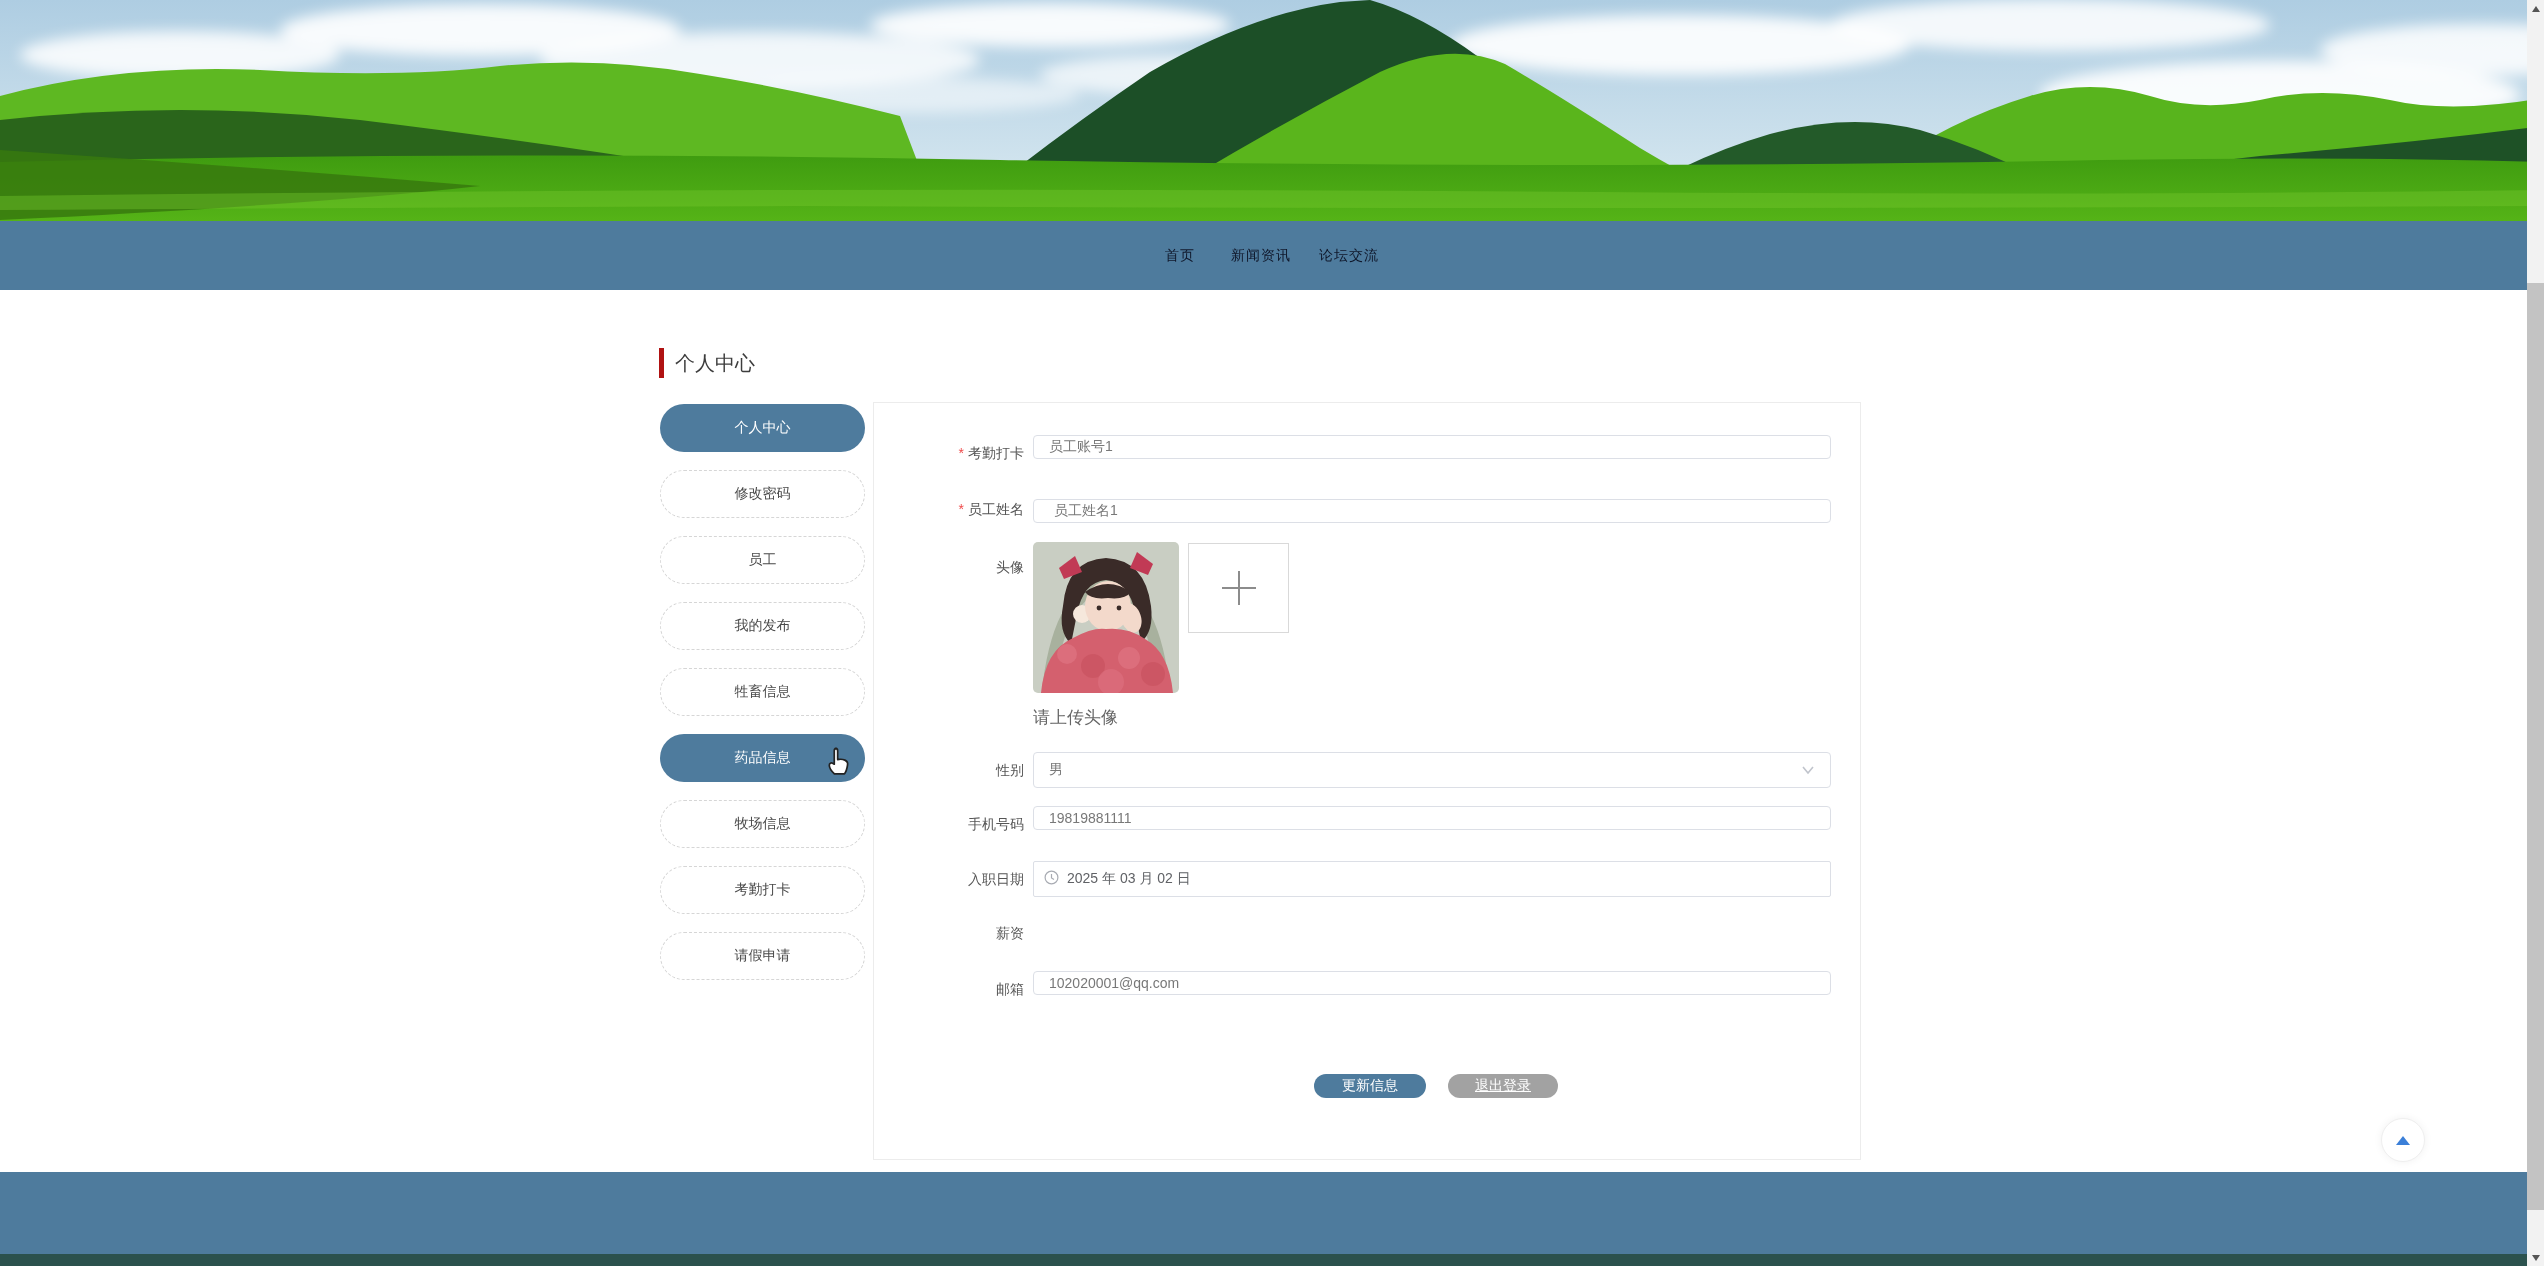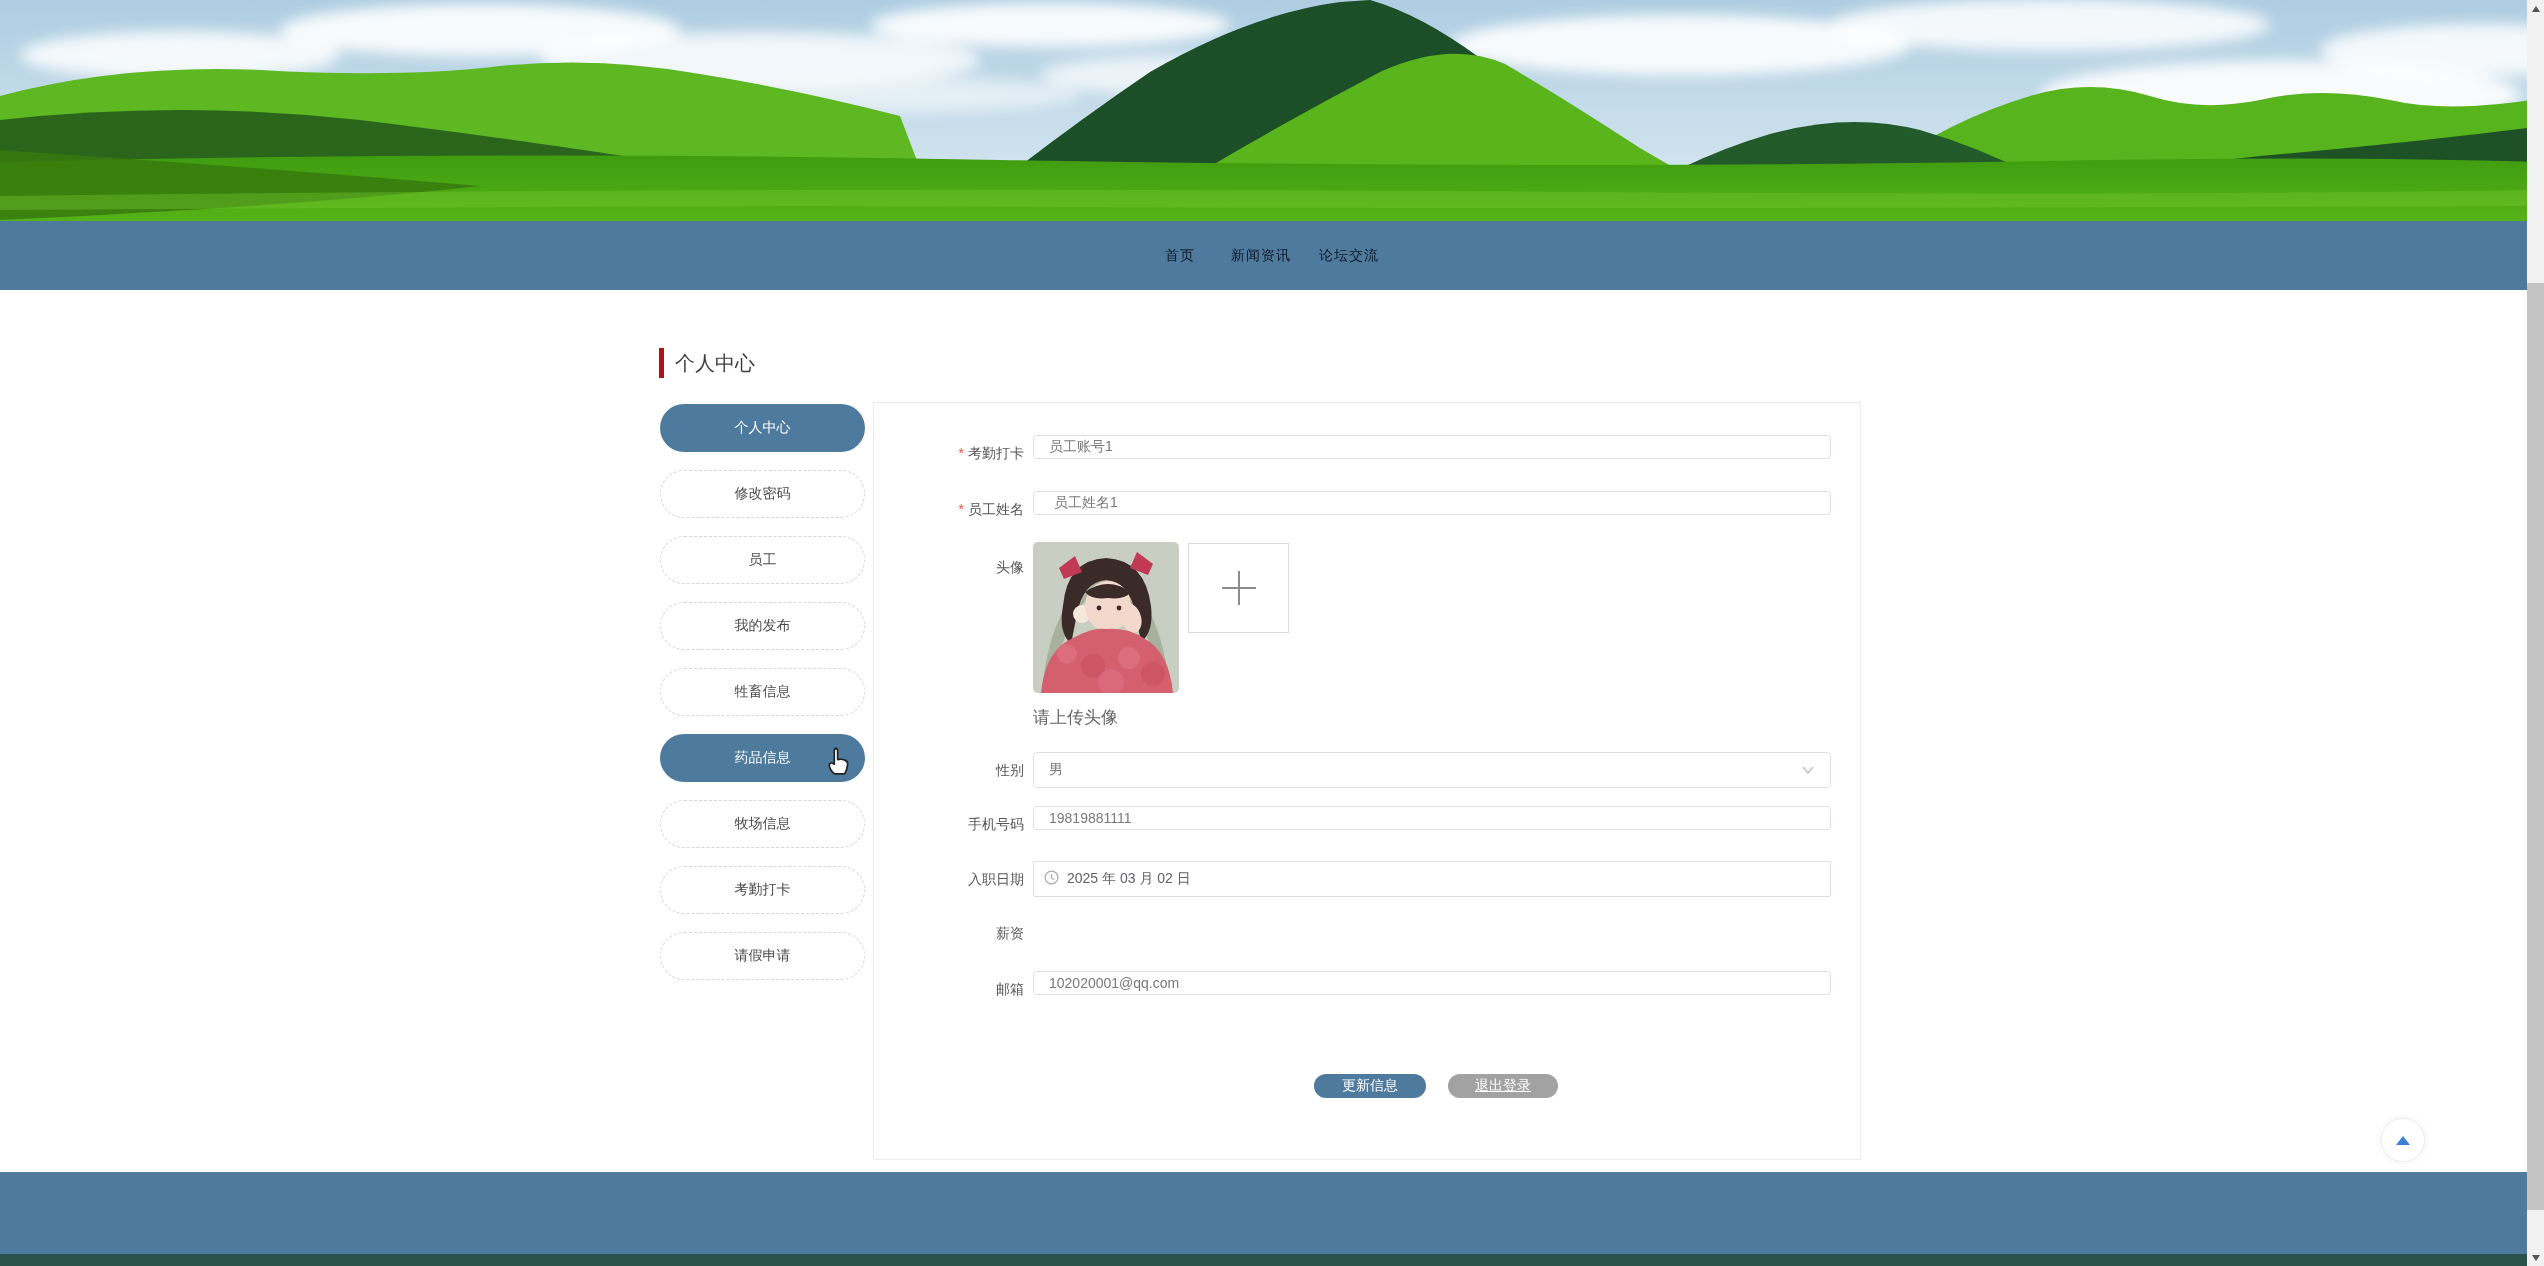--- a/index.html
+++ b/index.html
@@ -169,21 +169,21 @@
   <div class="card">
 
     <div class="frm-label" style="top:32px;">
       <span class="req" style="color: rgb(239, 74, 74);">*</span><span>考勤打卡</span>
     </div>
     <input class="frm-input" style="top: 32px;" value="员工账号1">
 
     <div class="frm-label" style="top:88px;">
       <span class="req" style="color: rgb(239, 74, 74);">*</span><span>员工姓名</span>
     </div>
-    <input class="frm-input" style="top: 88px; padding-left: 20px;" value="员工姓名1">
+    <input class="frm-input" style="top: 96px; padding-left: 20px;" value="员工姓名1">
 
     <div class="frm-label" style="top:146px;">头像</div>
     <div class="avatar-img">
       <svg viewBox="0 0 146 151">
         <rect x="0" y="0" width="146" height="151" fill="#c9cec3"></rect>
         <path d="M16,140 Q28,50 73,42 Q118,50 130,140" fill="none" stroke="#a8b19e" stroke-width="12"></path>
         <path d="M30,64 Q34,18 73,16 Q112,18 118,64 Q121,90 108,100 L102,70 Q96,40 73,38 Q50,40 44,72 L38,102 Q25,90 30,64 Z" fill="#3a2b28"></path>
         <path d="M26,26 l16,-12 l7,16 l-18,7 Z" fill="#c13a55"></path>
         <path d="M120,22 l-16,-12 l-7,16 l18,7 Z" fill="#c13a55"></path>
         <circle cx="49" cy="72" r="9" fill="#f6e8dc"></circle>

